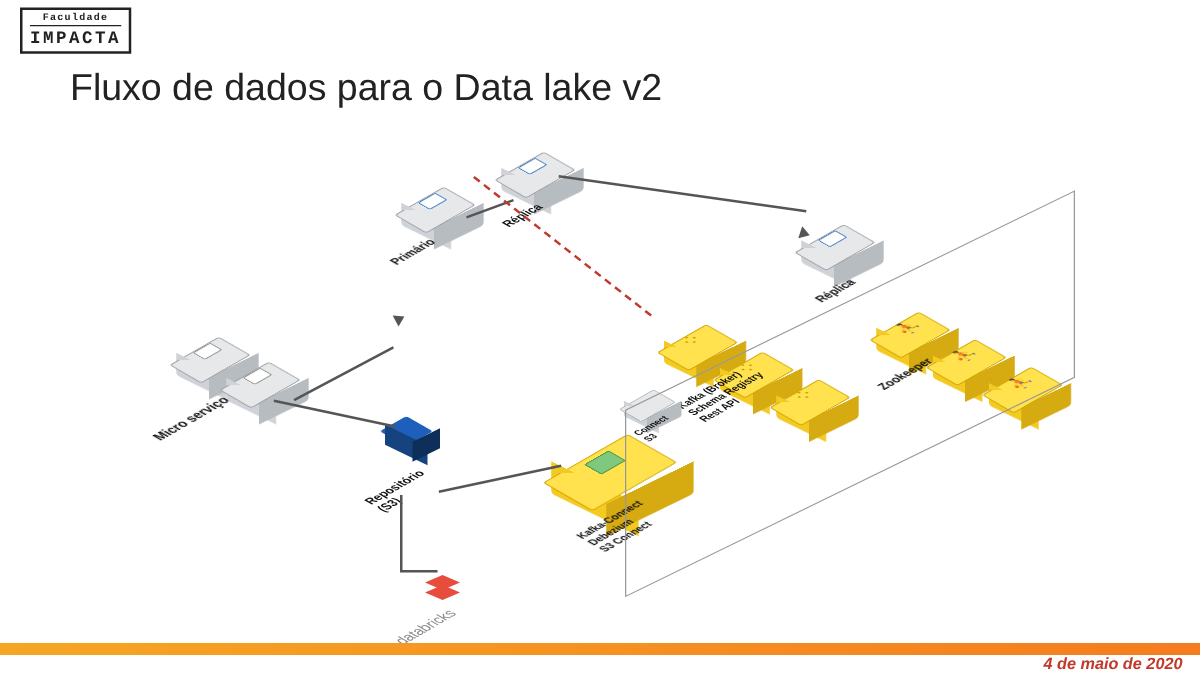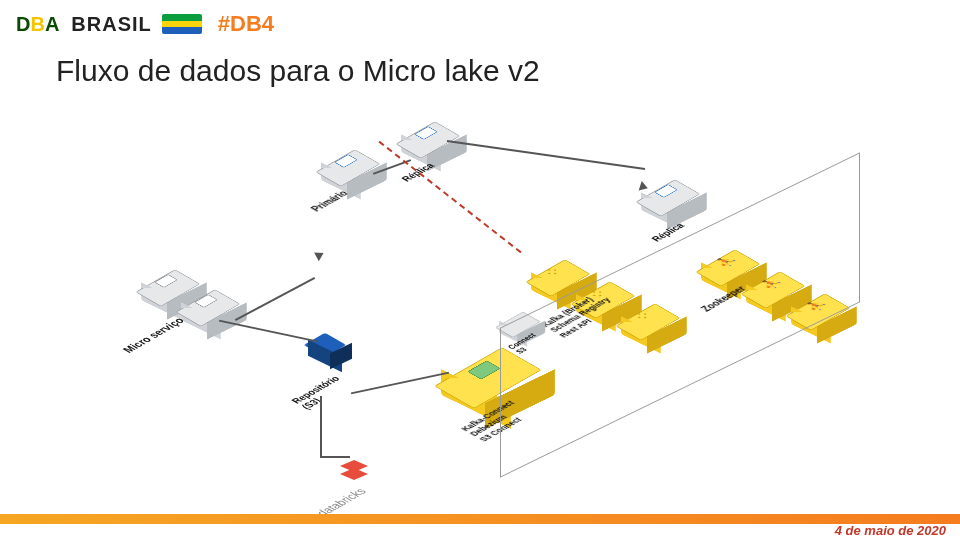--- a/index.html
+++ b/index.html
@@ -72,29 +72,27 @@
 
   
   .dbricks-ico { position:absolute; width:28px; height:20px; }
   .dbricks-label { position:absolute; font-size:11px; color:#888; transform: rotate(-30deg) skewX(30deg); }
 
 </style>
 </head>
 <body>
 
 <div class="header">
-  <div class="logo-left">
-    <span class="dba-logo">D<span class="o">B</span>A</span>
-    <span class="brasil">BRASIL</span>
-    <span class="flag"></span>
-    <span class="db4">#DB4</span>
+  <div class="impacta">
+    <span class="sub">Faculdade</span>
+    <span>IMPACTA</span>
   </div>
 </div>
 
-<div class="title">Fluxo de dados para o Micro lake v2</div>
+<div class="title">Fluxo de dados para o Data lake v2</div>
 
 <div class="diagram">
 
   <div class="ibox gray" style="left:140px; top:170px;">
     <div class="top"></div>
       <div class="front"></div>
       <div class="side"></div>
     <div class="badge" style="left:16px; top:4px;"></div>
   </div>
   <div class="ibox gray" style="left:180px; top:190px;">

